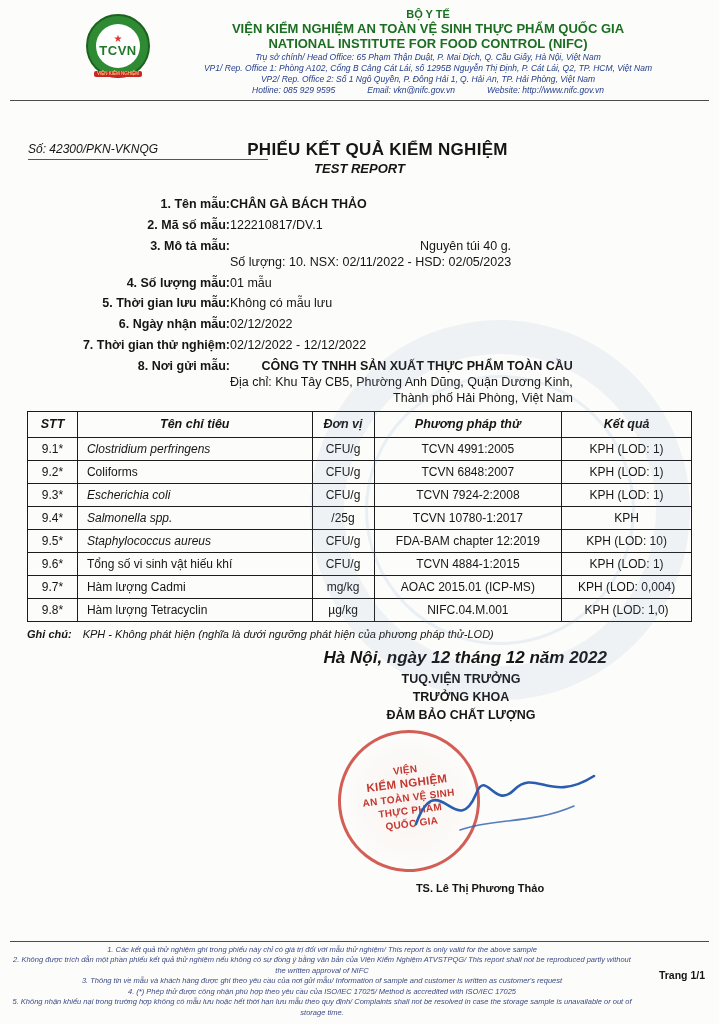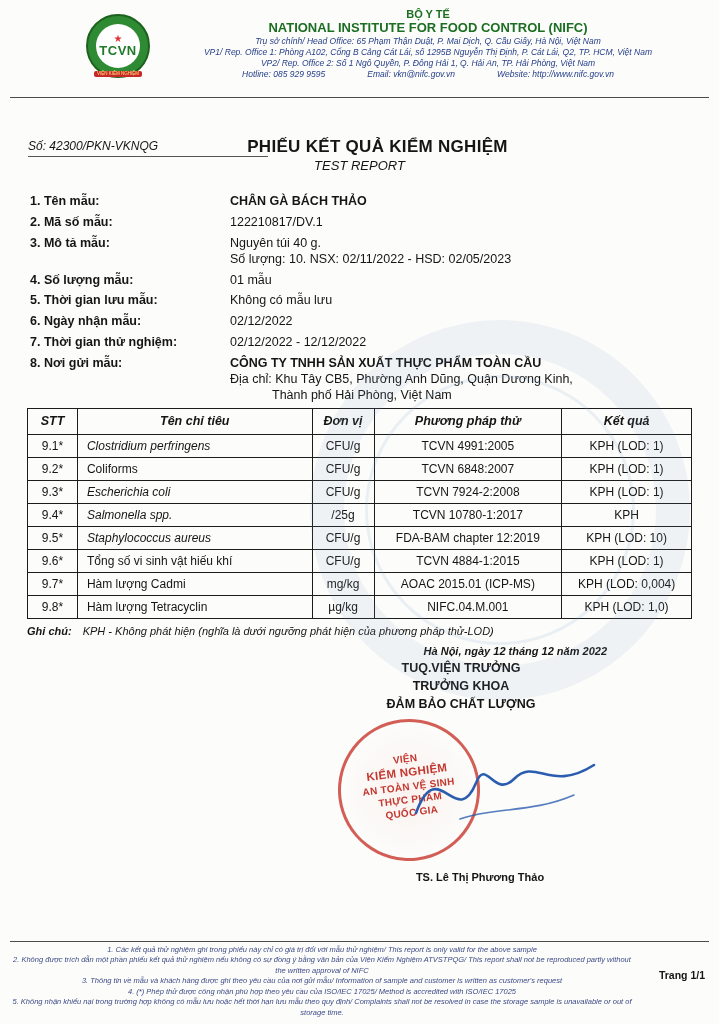--- a/index.html
+++ b/index.html
@@ -26,48 +26,48 @@
   .logo-star { color:#e03131; font-size:10px; line-height:9px; }
   .logo-text { color:#1f7a28; font-weight:bold; font-size:13px; letter-spacing:.5px; }
   .logo-banner { position:absolute; left:50%; bottom:1px; transform:translateX(-50%);
     background:#c62828; color:#ffe082; font-size:4.5px; line-height:6px; padding:0 3px;
     border-radius:2px; white-space:nowrap; }
   .header-text { margin-left:158px; width:540px; text-align:center; }
   .h-ministry { color:#1b6e22; font-weight:bold; font-size:11px; }
   .h-vi { color:#1b6e22; font-weight:bold; font-size:13px; margin-top:1px; }
   .h-en { color:#1b6e22; font-weight:bold; font-size:13px; }
   .h-addr { color:#27408b; font-style:italic; font-size:8.5px; margin-top:1px; }
-  .h-contact { display:flex; justify-content:center; gap:42px; }
+  .h-contact { display:flex; justify-content:center; gap:32px; }
   .header-line { border-top:1.5px solid #4c4c4c; margin:5px 10px 0 10px; }
   
   .title-band { position:relative; text-align:center; padding-top:8px; height:54px;margin-top:31px; }
   .doc-num { position:absolute; left:28px; top:10px; width:240px; text-align:left;
     font-style:italic; font-size:12px; border-bottom:1px solid #555; padding-bottom:3px; }
   .title { font-weight:bold; font-size:17px; letter-spacing:.3px;padding-left:36px; }
-  .subtitle { font-weight:normal; font-style:italic; font-size:13px; margin-top:1px; }
-  
-  .fields { margin:10px 30px 0 30px; font-size:12.5px; }
+  .subtitle { font-weight:bold; font-style:italic; font-size:13px; margin-top:1px; }
+  
+  .fields { margin:10px 30px 0 30px; font-size:12.5px;text-align:right; }
   .frow { display:flex; margin-bottom:4.5px; line-height:1.3; }
   .flabel { width:200px; flex-shrink:0; font-weight:bold; }
   .fvalue .bold, .fvalue.bold, .bold { font-weight:bold; }
   .indent { padding-left:42px; }
   
   table.results { border-collapse:collapse; margin:0 auto 0 27px; width:665px; font-size:12px; }
   .results th, .results td { border:1px solid #1c1c1c; padding:3px 5px; height:23px; }
   .results th { font-weight:bold; font-style:italic; text-align:center; font-size:12.5px; height:26px; }
   .results td.c { text-align:center; }
   .results td.name { padding-left:9px; }
   .sci { font-style:italic; }
   .col-stt { width:50px; } .col-name { width:235px; } .col-unit { width:62px; }
   .col-method { width:188px; } .col-result { width:130px; }
   
   .note { margin:6px 27px 0 27px; font-size:11px; font-style:italic; }
   .note .nlabel { font-weight:bold; margin-right:8px; }
   .date-line { margin-top:8px; padding-right:112px; text-align:right;
-    font-style:italic; font-weight:bold; font-size:11px; }
+    font-style:italic; font-weight:bold; font-size:17px; }
   .sign-block { margin-left:330px; width:262px; text-align:center;
     font-weight:bold; font-size:12.5px; line-height:1.45; margin-top:2px; }
   .stamp-wrap { position:relative; height:158px; }
   .stamp { position:absolute; left:338px; top:6px; width:142px; height:142px;
     border:3.5px solid rgba(201,59,50,.82); border-radius:50%;
     color:#c4372f; font-weight:bold; text-align:center; padding-top:30px;
     transform:rotate(-7deg); background: radial-gradient(circle, rgba(201,59,50,.05), transparent 70%); }
   .stamp .st { line-height:1.3; font-size:10px; letter-spacing:.3px; }
   .stamp .st-big { font-size:11.5px; }
   .signature-svg { position:absolute; left:398px; top:22px; }
@@ -94,20 +94,21 @@
       <div class="logo-outer">
         <div class="logo-inner">
           <span class="logo-star">★</span>
           <span class="logo-text">TCVN</span>
         </div>
       </div>
       <span class="logo-banner">VIỆN KIỂM NGHIỆM</span>
     </div>
     <div class="header-text">
       <div class="h-ministry">BỘ Y TẾ</div>
+      <div class="h-vi">VIỆN KIỂM NGHIỆM AN TOÀN VỆ SINH THỰC PHẨM QUỐC GIA</div>
       <div class="h-en">NATIONAL INSTITUTE FOR FOOD CONTROL (NIFC)</div>
       <div class="h-addr">Trụ sở chính/ Head Office: 65 Phạm Thận Duật, P. Mai Dịch, Q. Cầu Giấy, Hà Nội, Việt Nam</div>
       <div class="h-addr">VP1/ Rep. Office 1: Phòng A102, Cổng B Cảng Cát Lái, số 1295B Nguyễn Thị Định, P. Cát Lái, Q2, TP. HCM, Việt Nam</div>
       <div class="h-addr">VP2/ Rep. Office 2: Số 1 Ngô Quyền, P. Đông Hải 1, Q. Hải An, TP. Hải Phòng, Việt Nam</div>
       <div class="h-addr h-contact">
         <span>Hotline: 085 929 9595</span>
         <span>Email: vkn@nifc.gov.vn</span>
         <span>Website: http://www.nifc.gov.vn</span>
       </div>
     </div>

